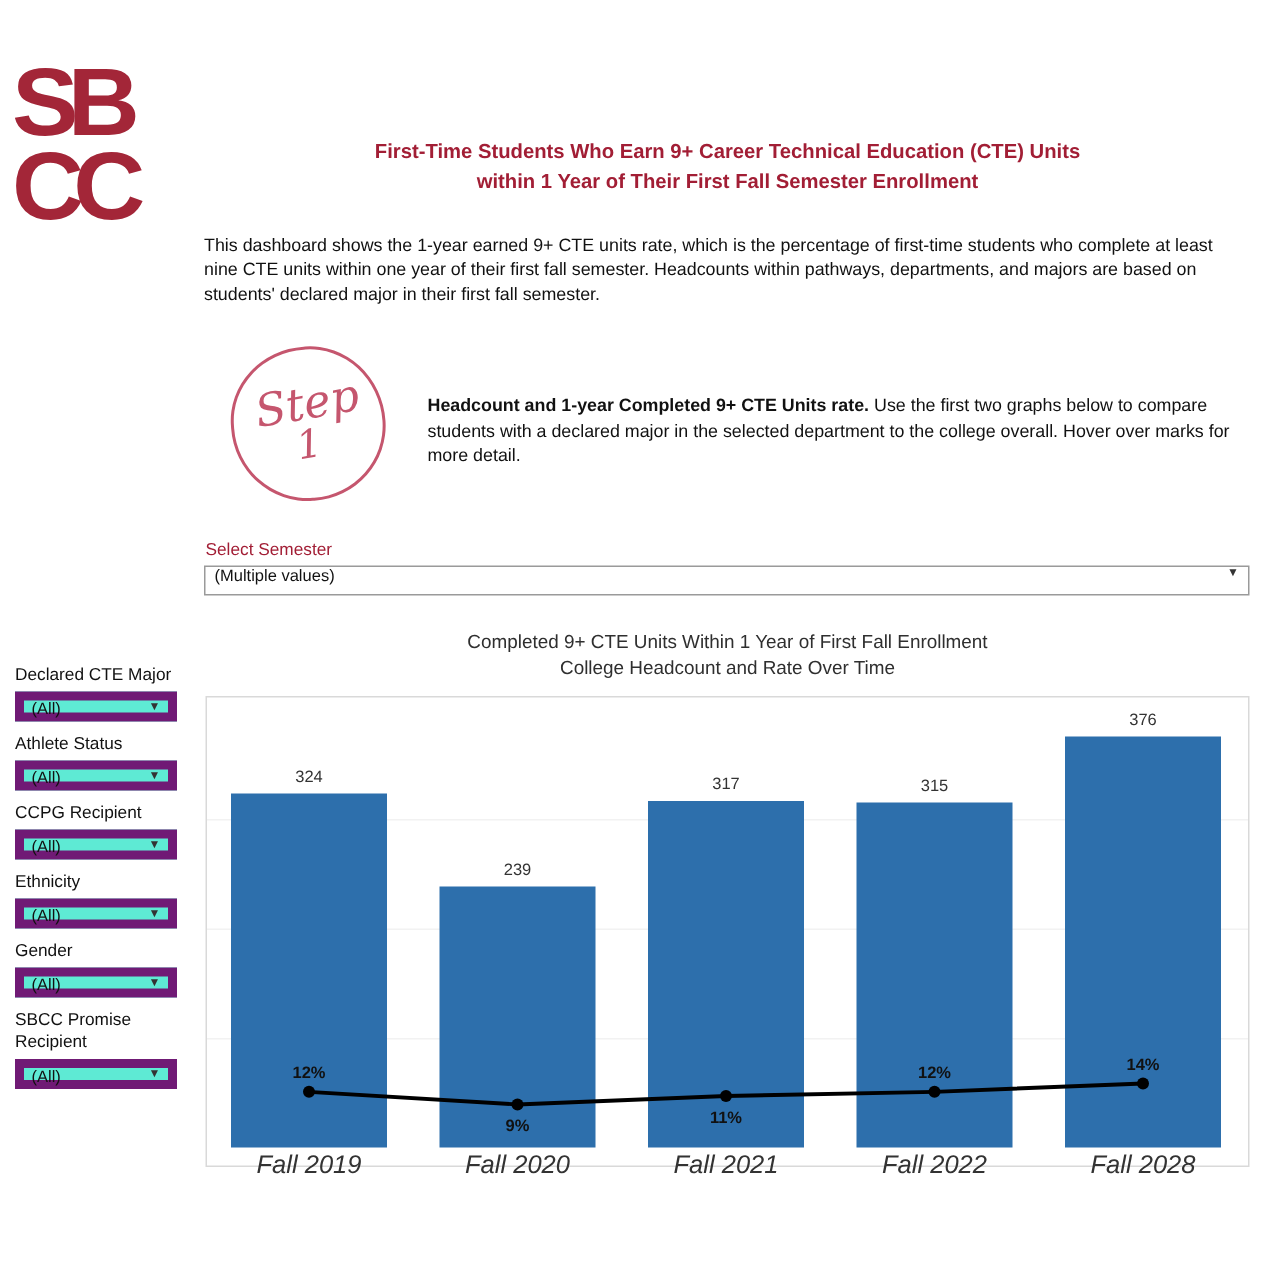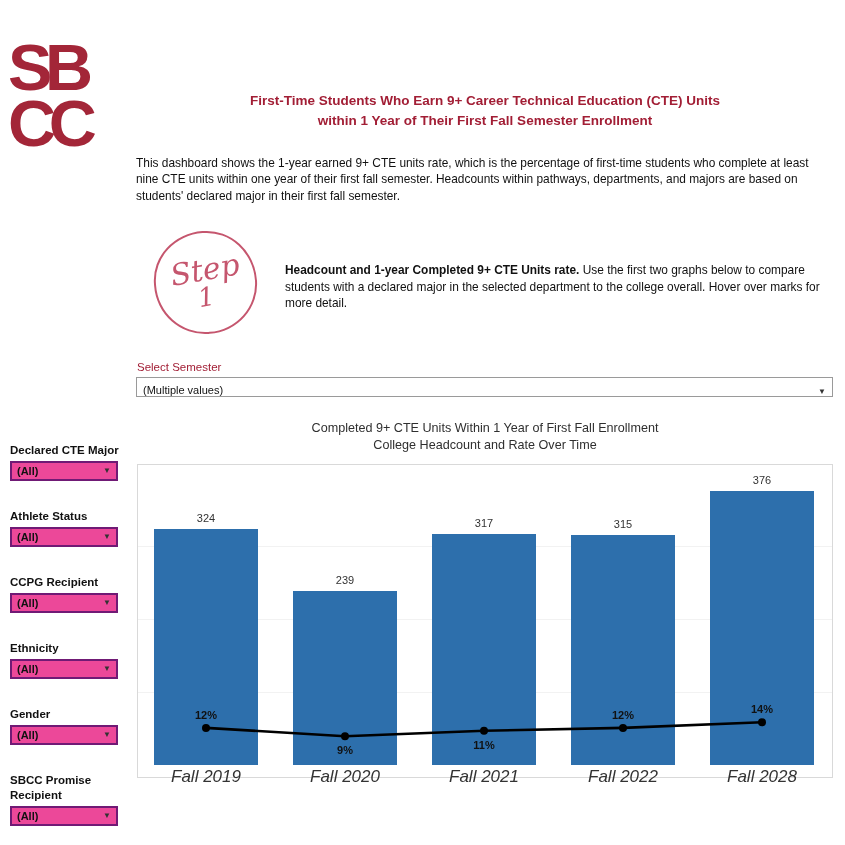--- a/index.html
+++ b/index.html
@@ -28,32 +28,32 @@
   .step-badge .w { font-size:30px; line-height:28px; transform:rotate(-6deg); }
   .step-badge .n { font-size:26px; line-height:26px; transform:rotate(-6deg); }
   .step-text { position:absolute; left:285px; top:262px; width:545px;
     font-size:11.9px; line-height:1.4; color:#111; }
   .step-text b { font-weight:bold; }
 
   
   .sem-label { position:absolute; left:137px; top:361px; font-size:11.5px; color:#A21E35; }
   .sem-select { position:absolute; left:136px; top:377px; width:697px; height:20px;
     border:1px solid #9a9a9a; background:#fff; font-size:11px; color:#111;
-    display:flex; align-items:flex-end; padding:0 6px; cursor:default; }
+    display:flex; align-items:flex-start; padding:0 6px; cursor:default; }
   .sem-select .val { flex:1; }
   .caret { font-size:8px; color:#333; line-height:1; }
 
   
   .sidebar { position:absolute; left:10px; top:443px; width:114px; }
   .sb-head { color:#A21E35; font-weight:bold; font-size:12.5px; line-height:15px;
     height:44px; overflow:hidden; margin-bottom:3px; }
-  .fgroup { margin-bottom:28px;font-weight:bold; }
+  .fgroup { margin-bottom:8px; }
   .fgroup .flabel { font-size:11.5px; color:#111; line-height:15px; margin-bottom:3px; }
-  .fselect { width:108px; height:20px; border:2px solid #701a75; background:#ec4899;
-    font-size:11px; color:#111; display:flex; align-items:center; padding:0 5px; cursor:default; }
+  .fselect { width:108px; height:20px; border:6px solid #701a75; background:#5eead4;
+    font-size:11px; color:#111; display:flex; align-items:flex-start; padding:0 5px; cursor:default; }
   .fselect .val { flex:1; }
 
   
   .chart-title { position:absolute; left:137px; top:420px; width:696px; text-align:center;
     font-size:12.6px; color:#2f2f2f; line-height:1.35; }
   .chart-box { position:absolute; left:137px; top:464px; width:696px; height:314px;
     border:1px solid #d9d9d9; background:#fff; }
   .plot { position:absolute; left:0; top:0; width:694px; height:301px; }
   .gridline { position:absolute; left:0; width:100%; height:1px; background:#f2f2f2; }
   .bar { position:absolute; background:#2D6FAC; }

